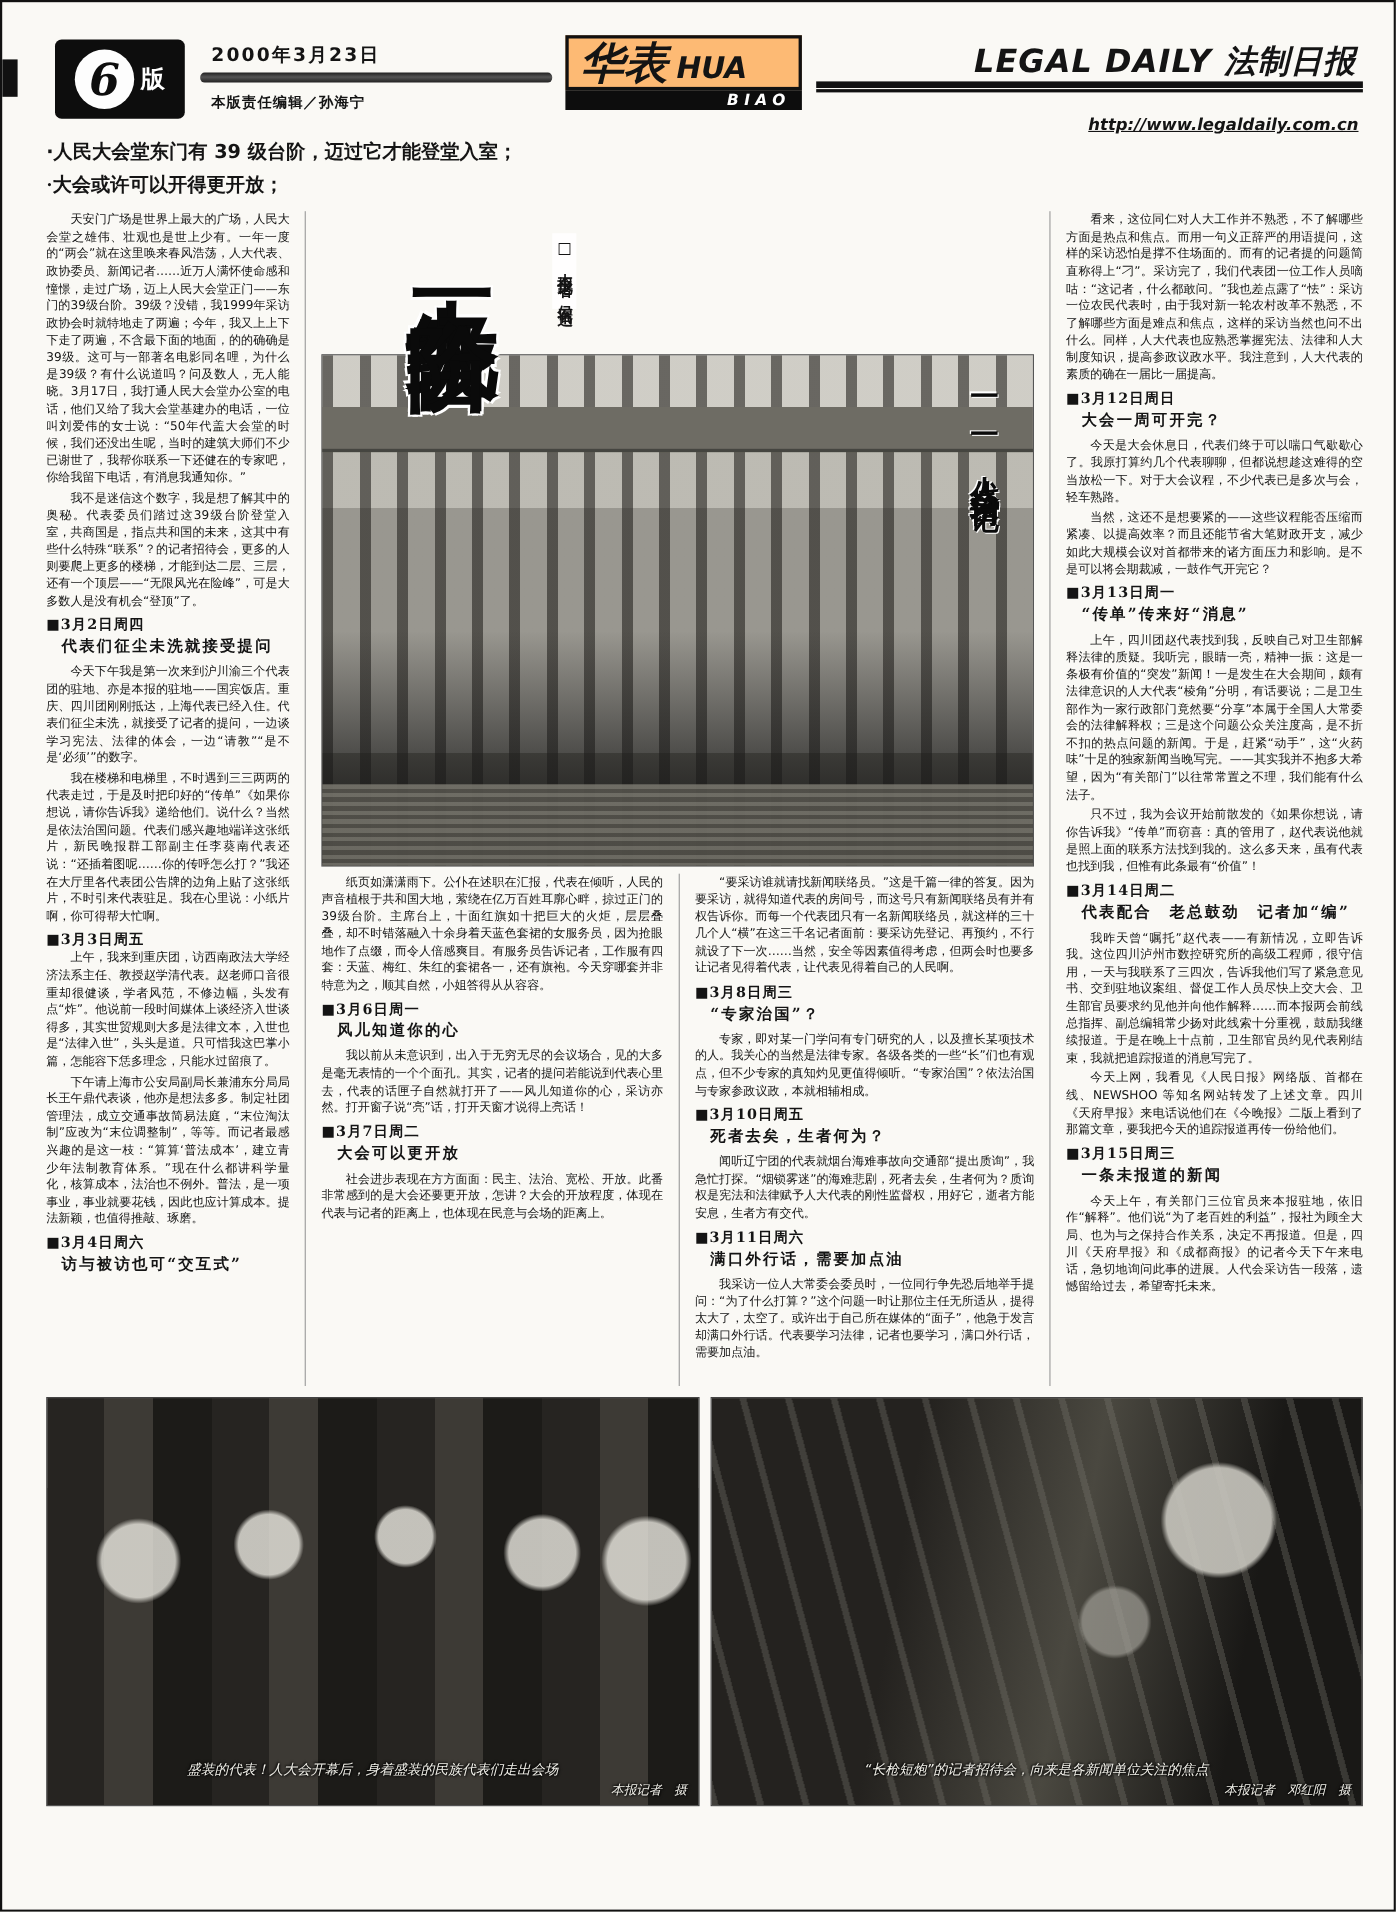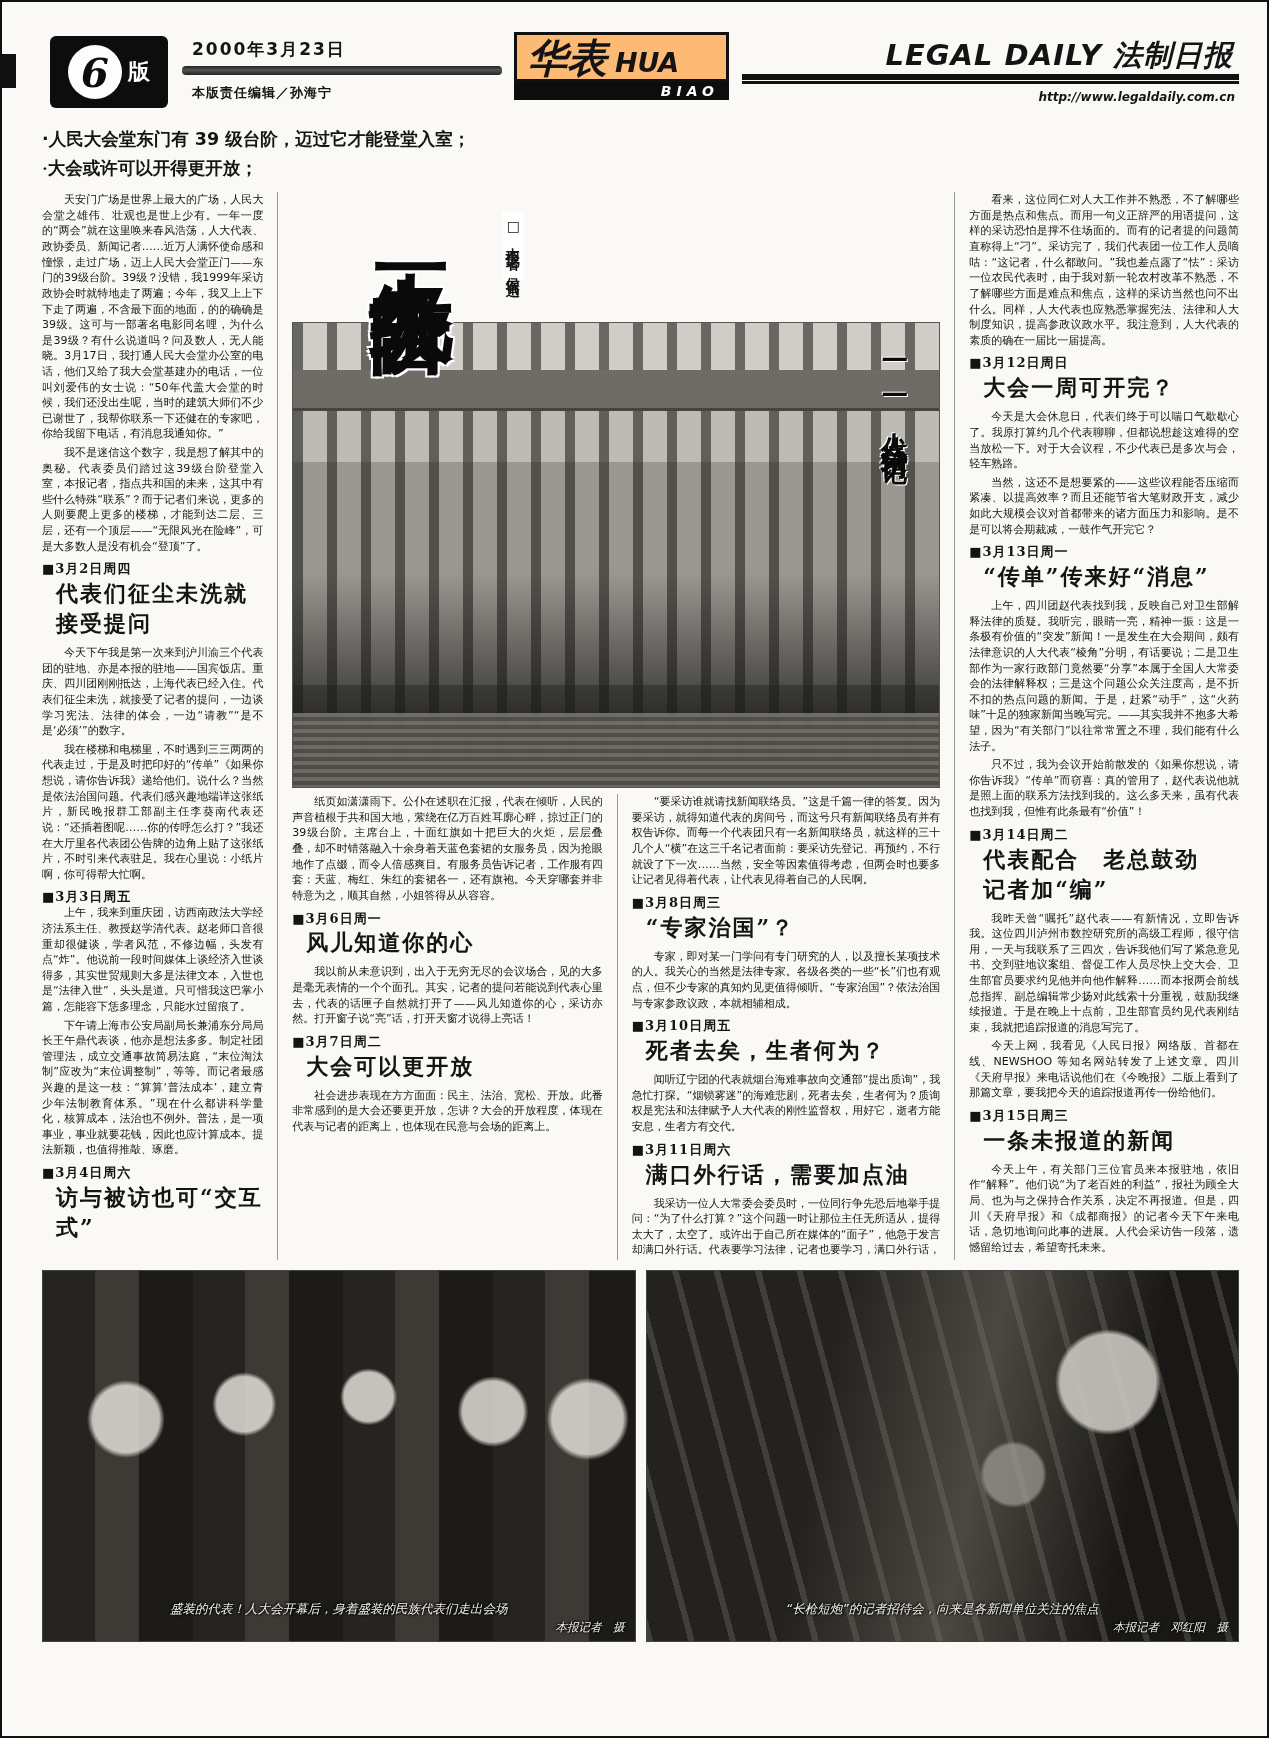--- a/index.html
+++ b/index.html
@@ -32,39 +32,39 @@
   .mast-box { border:3px solid #111; background:#fdba74; padding:2px 8px 0 10px; display:flex; align-items:baseline; gap:8px; }
   .mast-cn { font-family:"DejaVu Serif", serif; font-size:40px; font-weight:900; font-style:italic; line-height:1.05; }
   .mast-en1 { font-size:27px; font-weight:900; font-style:italic; }
   .mast-bar { background:#0d0d0d; color:#fff; text-align:right; font-size:14px; font-style:italic;
     font-weight:900; letter-spacing:5px; padding:1px 10px; }
   .brand { position:absolute; right:6px; top:0; text-align:left; }
   .brand-line1 { font-size:29px; font-weight:900; font-style:italic; letter-spacing:1px; white-space:nowrap; }
   .brand-line1 .cn { font-family:"DejaVu Serif", serif; }
   .hdr-rule-r { position:absolute; right:0; left:700px; top:38px; height:10px;
     border-top:6px solid #111; border-bottom:3px solid #111; }
-  .brand-url { position:absolute; right:4px; top:54px; font-size:12px; font-weight:900; font-style:italic; }
+  .brand-url { position:absolute; right:4px; top:68px; font-size:15px; font-weight:900; font-style:italic;text-decoration:underline; }
 
   
   .intro { width:640px; margin-top:12px; font-weight:900; font-size:17.5px; line-height:1.55; }
   .intro p { text-indent:0; }
   .intro p + p { margin-top:2px;font-family:Liberation Serif, serif; }
 
   
   .main { display:flex; gap:14px; margin-top:10px; height:1068px; }
   .vline { width:1px; background:#999; }
   .col { overflow:hidden; }
   .col1 { width:256px; }
   .centerwrap { width:648px; display:flex; flex-direction:column; }
   .col4 { width:312px; }
   .body-p { font-size:11px; line-height:1.42; text-align:justify; text-indent:2em; margin-bottom:3px;
     font-family:"DejaVu Sans", sans-serif; }
   .section { margin-top:8px; }
   .sec-date { font-size:13px; font-weight:900; letter-spacing:1px; line-height:1.15; font-family:"DejaVu Serif", serif; }
-  .sec-title { font-size:22px; font-weight:900; letter-spacing:2px; margin:2px 0 6px 14px; font-family:"DejaVu Serif", serif; }
+  .sec-title { font-size:14px; font-weight:900; letter-spacing:2px; margin:2px 0 6px 14px; font-family:"DejaVu Serif", serif; }
 
   
   .feature { position:relative; height:596px; flex:none; overflow:hidden; }
   .photo-hall {
     position:absolute; left:0; top:130px; right:0; bottom:0;
     border:1px solid #555;
     background:
       linear-gradient(rgba(0,0,0,0) 0 54%, rgba(25,25,25,.78) 86%, rgba(10,10,10,.9) 100%),
       repeating-linear-gradient(90deg, rgba(50,48,44,.65) 0 10px, rgba(210,208,200,.15) 10px 34px),
       linear-gradient(#cfcdc6 0 18%, #b9b7af 18% 30%, #8f8d86 30% 78%, #5a584f 78% 100%);
@@ -156,21 +156,21 @@
 
   <div class="intro">
     <p>·人民大会堂东门有 39 级台阶，迈过它才能登堂入室；</p>
     <p>·大会或许可以开得更开放；</p>
   </div>
 
   <div class="main">
 
     <div class="col col1">
       <p class="body-p">天安门广场是世界上最大的广场，人民大会堂之雄伟、壮观也是世上少有。一年一度的“两会”就在这里唤来春风浩荡，人大代表、政协委员、新闻记者……近万人满怀使命感和憧憬，走过广场，迈上人民大会堂正门——东门的39级台阶。39级？没错，我1999年采访政协会时就特地走了两遍；今年，我又上上下下走了两遍，不含最下面的地面，的的确确是39级。这可与一部著名电影同名哩，为什么是39级？有什么说道吗？问及数人，无人能晓。3月17日，我打通人民大会堂办公室的电话，他们又给了我大会堂基建办的电话，一位叫刘爱伟的女士说：“50年代盖大会堂的时候，我们还没出生呢，当时的建筑大师们不少已谢世了，我帮你联系一下还健在的专家吧，你给我留下电话，有消息我通知你。”</p>
-      <p class="body-p">我不是迷信这个数字，我是想了解其中的奥秘。代表委员们踏过这39级台阶登堂入室，本报记者，指点共和国的未来，这其中有些什么特殊“联系”？而于记者们来说，更多的人则要爬上更多的楼梯，才能到达二层、三层，还有一个顶层——“无限风光在险峰”，可是大多数人是没有机会“登顶”了。</p>
+      <p class="body-p">我不是迷信这个数字，我是想了解其中的奥秘。代表委员们踏过这39级台阶登堂入室，共商国是，指点共和国的未来，这其中有些什么特殊“联系”？的记者招待会，更多的人则要爬上更多的楼梯，才能到达二层、三层，还有一个顶层——“无限风光在险峰”，可是大多数人是没有机会“登顶”了。</p>
       <div id="col1-sections">
           <div class="section">
             <div class="sec-date">■3月2日周四</div>
             <div class="sec-title">代表们征尘未洗就接受提问</div>
             <p class="body-p">今天下午我是第一次来到沪川渝三个代表团的驻地、亦是本报的驻地——国宾饭店。重庆、四川团刚刚抵达，上海代表已经入住。代表们征尘未洗，就接受了记者的提问，一边谈学习宪法、法律的体会，一边“请教”“是不是‘必须’”的数字。</p>
             <p class="body-p">我在楼梯和电梯里，不时遇到三三两两的代表走过，于是及时把印好的“传单”《如果你想说，请你告诉我》递给他们。说什么？当然是依法治国问题。代表们感兴趣地端详这张纸片，新民晚报群工部副主任李葵南代表还说：“还插着图呢……你的传呼怎么打？”我还在大厅里各代表团公告牌的边角上贴了这张纸片，不时引来代表驻足。我在心里说：小纸片啊，你可得帮大忙啊。</p>
           </div>
           <div class="section">
             <div class="sec-date">■3月3日周五</div>
             <p class="body-p">上午，我来到重庆团，访西南政法大学经济法系主任、教授赵学清代表。赵老师口音很重却很健谈，学者风范，不修边幅，头发有点“炸”。他说前一段时间媒体上谈经济入世谈得多，其实世贸规则大多是法律文本，入世也是“法律入世”，头头是道。只可惜我这巴掌小篇，怎能容下恁多理念，只能水过留痕了。</p>

